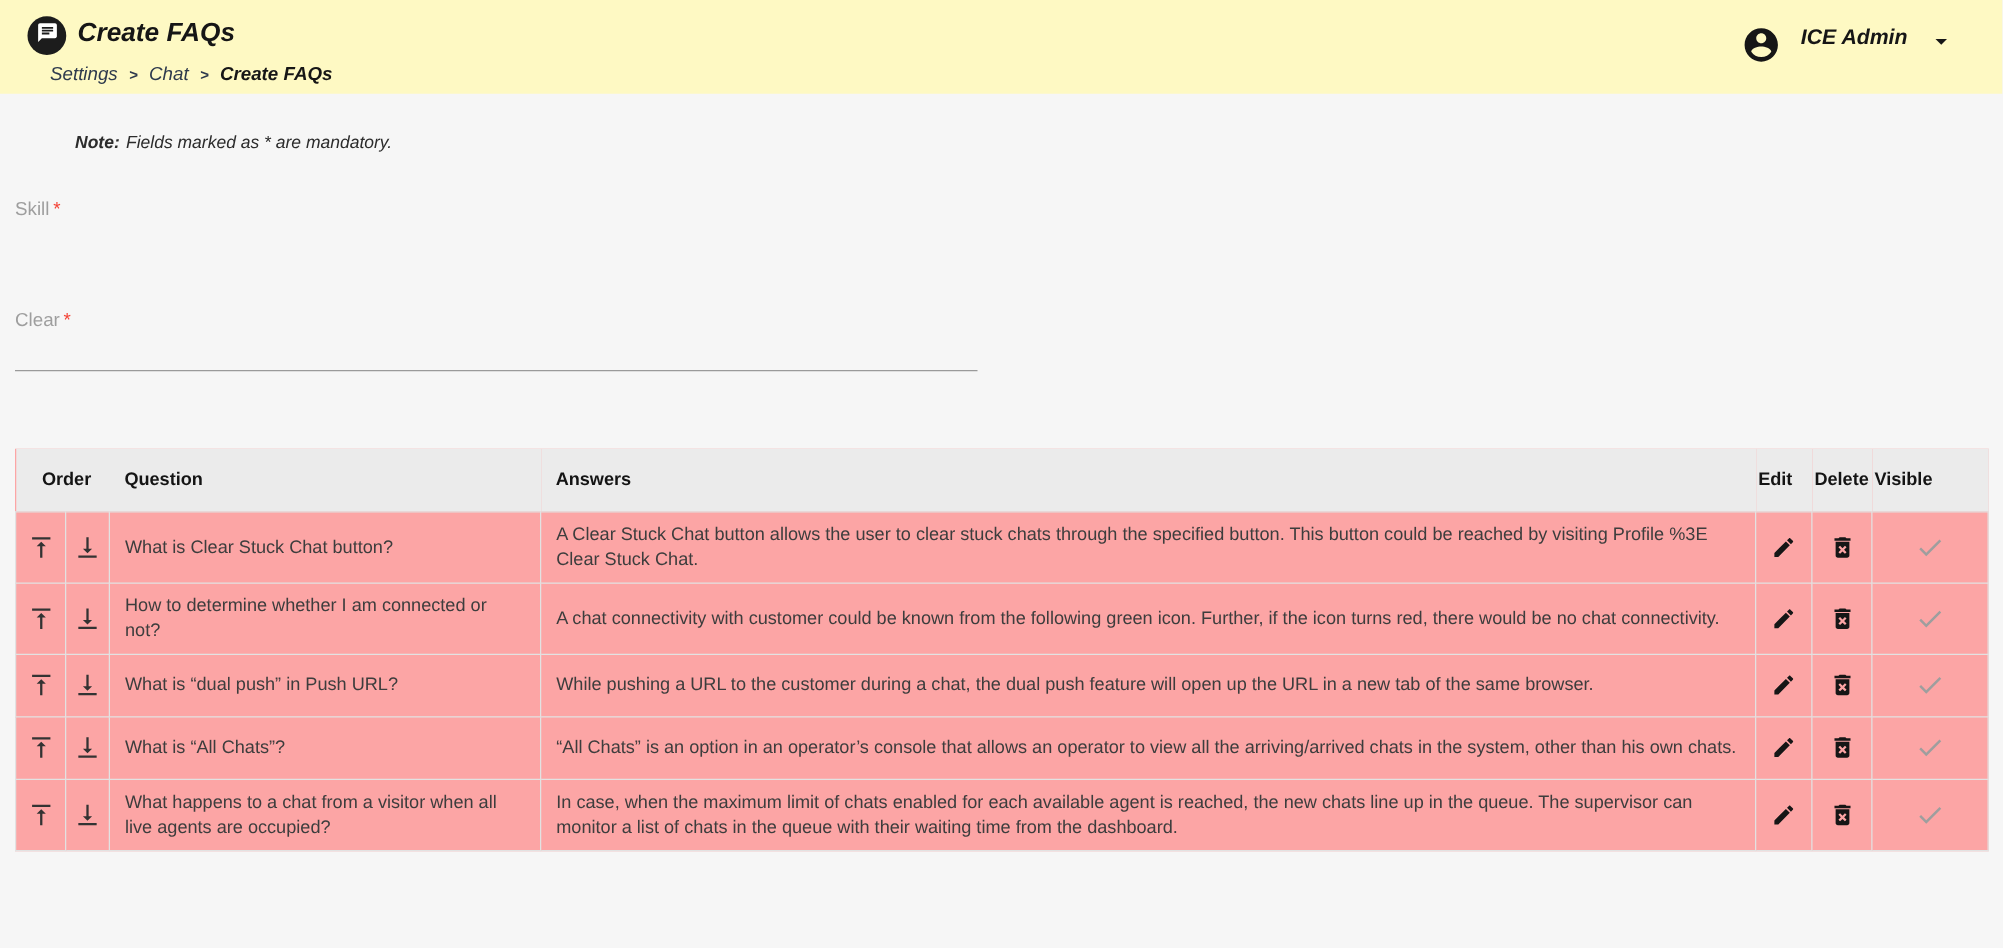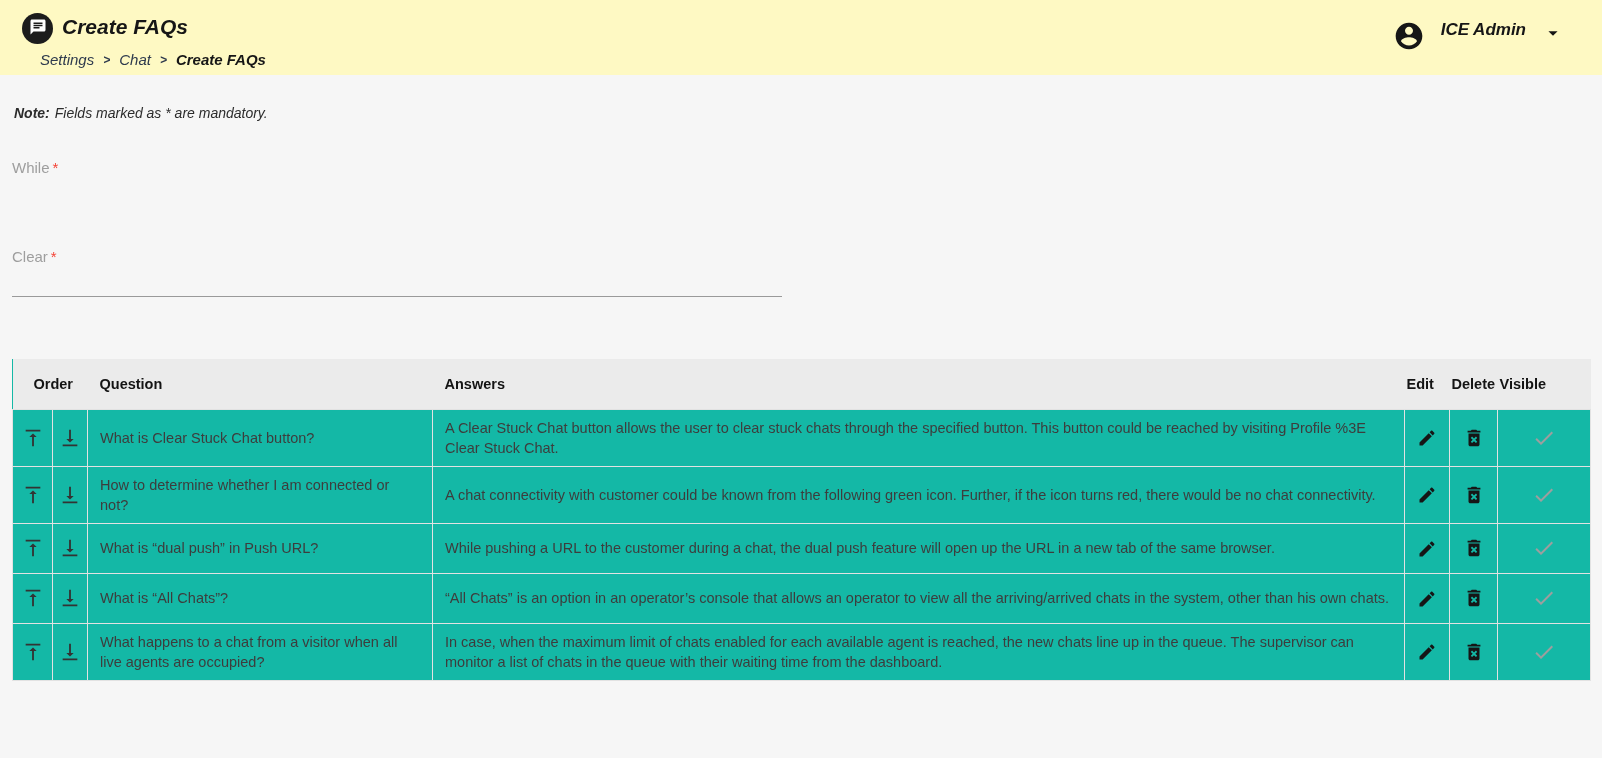--- a/index.html
+++ b/index.html
@@ -46,21 +46,21 @@
   .caret-down svg { width: 22px; height: 22px; fill: #161616; display: block; margin-top: 2px; }
 
   
   .content { padding: 0 12px; }
 
   .note-line {
     padding-top: 30px;
     font-size: 14px; font-style: italic; color: #2c2c2c;
     padding-left: 2px;
   }
-  .note-line .note-prefix { font-weight: bold; margin-right: 5px; }
+  .note-line .note-prefix { font-weight: bold; margin-right: 5px; margin-left: 46px; }
 
   .form-grid { display: flex; margin-top: 38px; }
   .form-left { width: 770px; }
   .form-right { margin-left: 15px; flex: 1; }
 
   .field-label { font-size: 15px; color: #9e9e9e; }
   .req { color: #f44336; margin-left: 3px; }
 
   .select-box {
     margin-top: 9px;
@@ -102,21 +102,21 @@
   }
   .checkbox-box {
     width: 14px; height: 14px; border: 2px solid #6f6f6f; border-radius: 2px;
     background: transparent; flex: 0 0 auto;
   }
   .checkbox-label { font-size: 11.5px; color: #8b8b8b; }
 
   
   .faq-table-wrap { margin-top: 62px; }
   table.faq-table {
-    width: 1578px; border-collapse: collapse; background: #14b8a6;
+    width: 1578px; border-collapse: collapse; background: #fca5a5;
     table-layout: fixed;
   }
   .faq-table th {
     background: #ebebeb; font-size: 14.5px; font-weight: bold; color: #141414;
     text-align: left; padding: 6px 12px; height: 28px;
     border: none;
   }
   .faq-table th.th-order { padding-left: 21px; }
   .faq-table th.th-center { text-align: left; padding: 6px 2px; }
   .faq-table td {
@@ -172,21 +172,21 @@
 
   <div class="note-line">
     <span class="note-prefix">Note:</span><span>Fields marked as * are mandatory.</span>
   </div>
 
   <div class="form-grid">
     <div class="form-left">
 
       <div class="skill-group">
         <div class="field-label">
-          <span>While</span><span class="req">*</span>
+          <span>Skill</span><span class="req">*</span>
         </div>
       </div>
 
       <div class="name-group">
         <div class="field-label">
           <span>Clear</span><span class="req">*</span>
         </div>
         <input class="name-input" type="text" value="" style="">
       </div>
 

